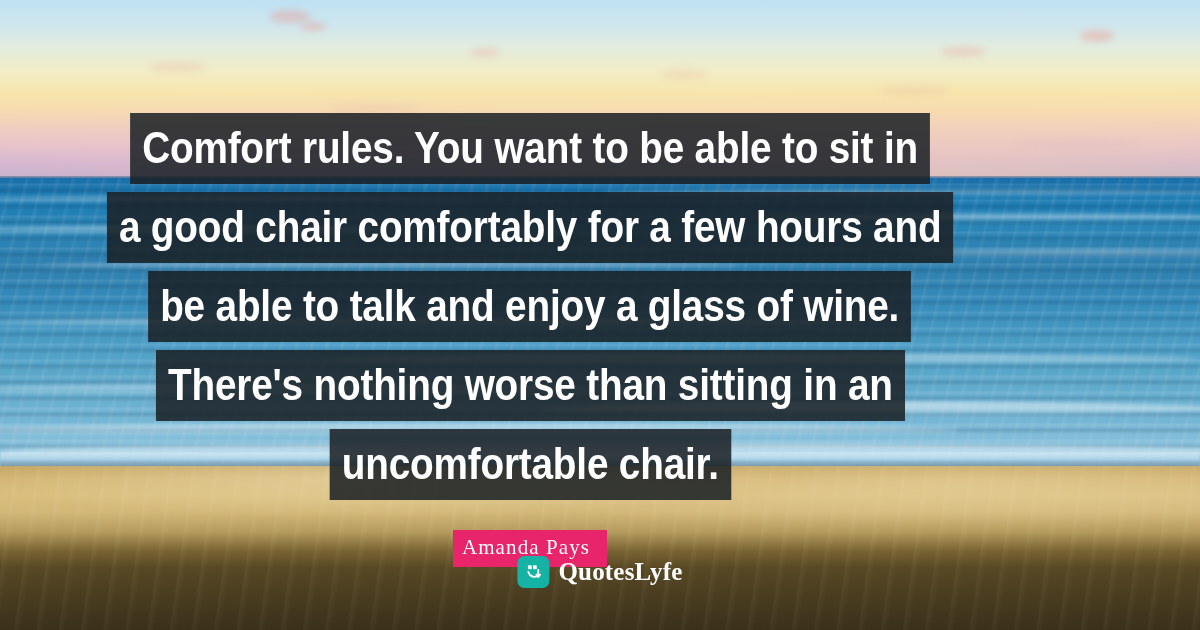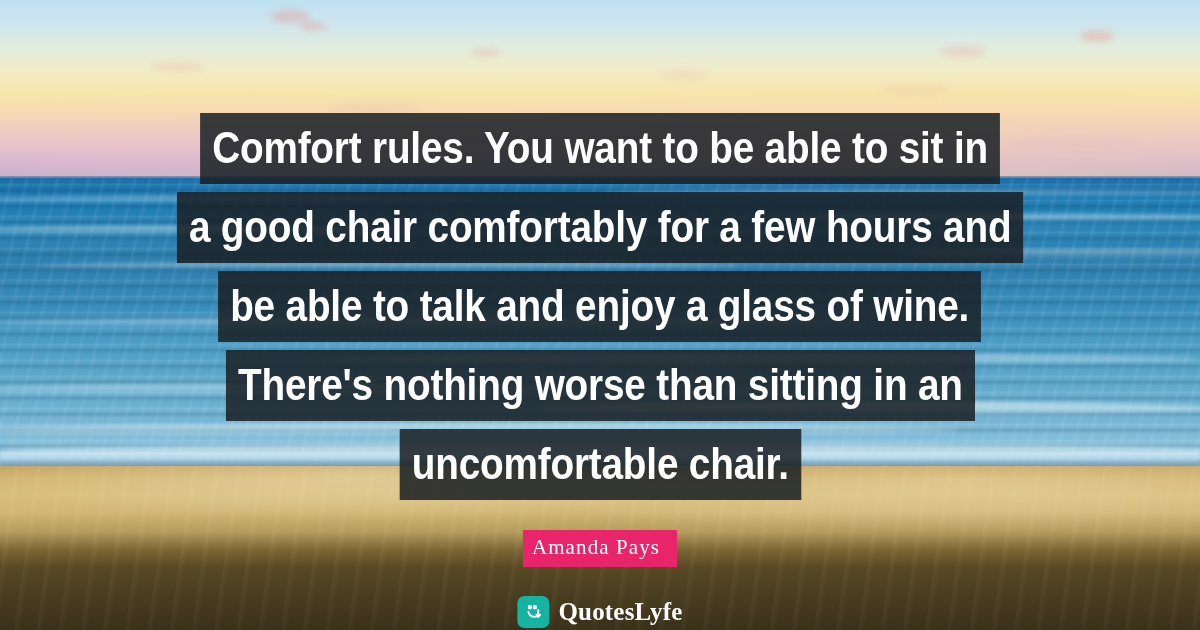--- a/index.html
+++ b/index.html
@@ -172,21 +172,21 @@
     left: 0; right: 0; top: 466px; bottom: 0;
     background: linear-gradient(to bottom, rgba(0,0,0,0) 40%, rgba(0,0,0,0.18) 100%);
   }
 
   
   .content {
     position: absolute;
     inset: 0;
     display: flex;
     flex-direction: column;
-    align-items: center;
+    align-items: flex-start;
   }
   .quote-block {
     margin-top: 113px;
     width: 1060px;
     display: flex;
     flex-direction: column;
     align-items: center;
   }
   .qline {
     display: inline-block;
@@ -220,21 +220,20 @@
 
   
   .logo {
     position: absolute;
     left: 50%;
     top: 556px;
     transform: translateX(-50%);
     display: flex;
     align-items: center;
     gap: 9px;
-    margin-top: 40px;
   }
   .logo-mark {
     width: 32px; height: 32px;
     border-radius: 7px;
     background: #14b3a3;
     display: flex;
     align-items: center;
     justify-content: center;
     flex: 0 0 auto;
   }

